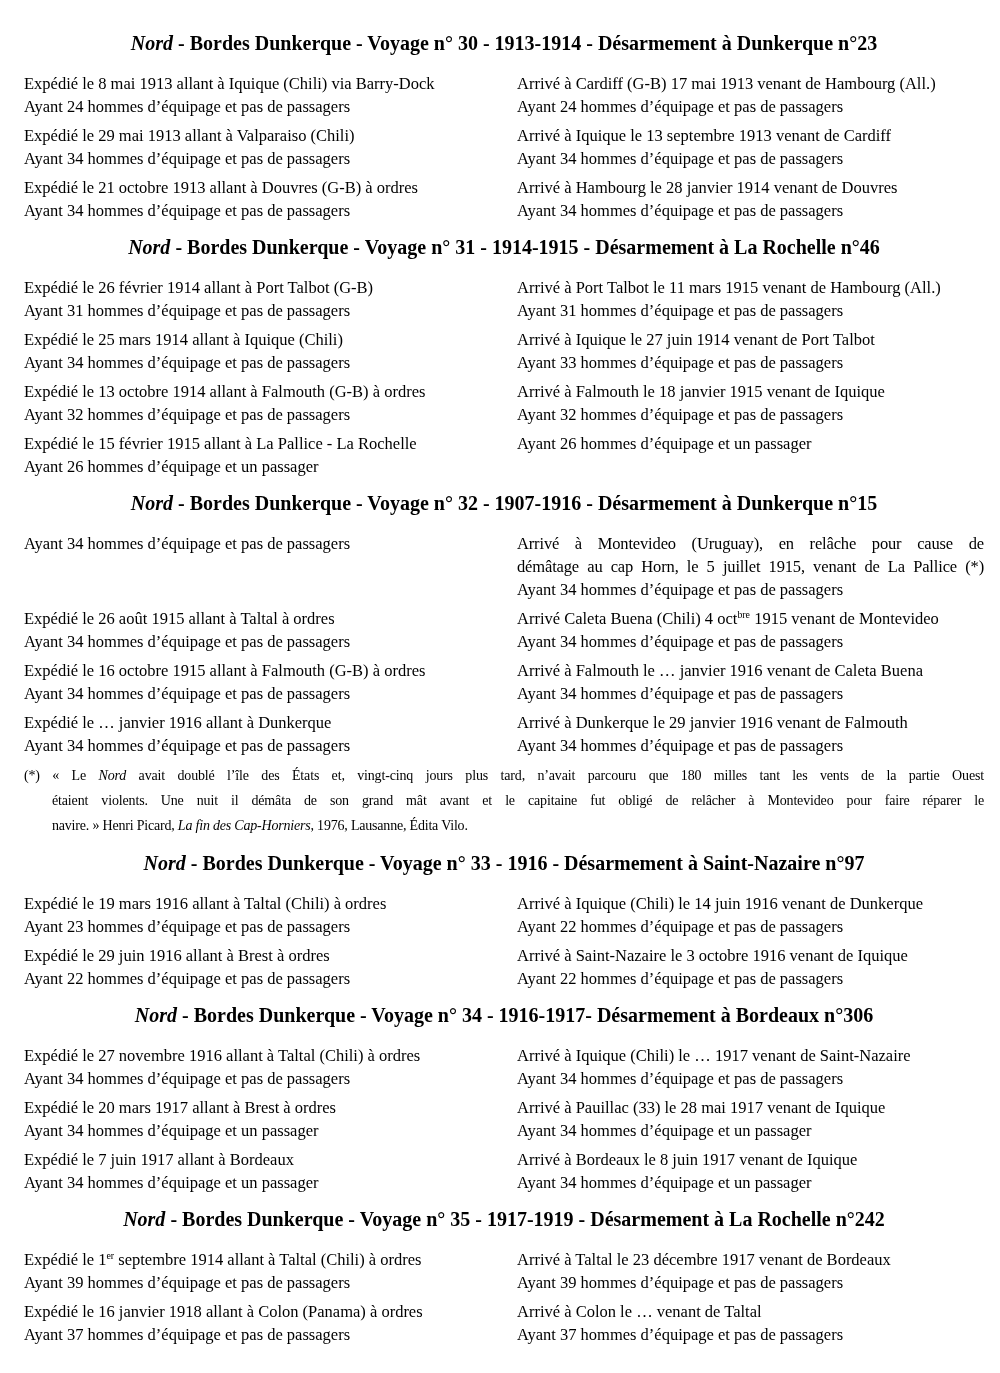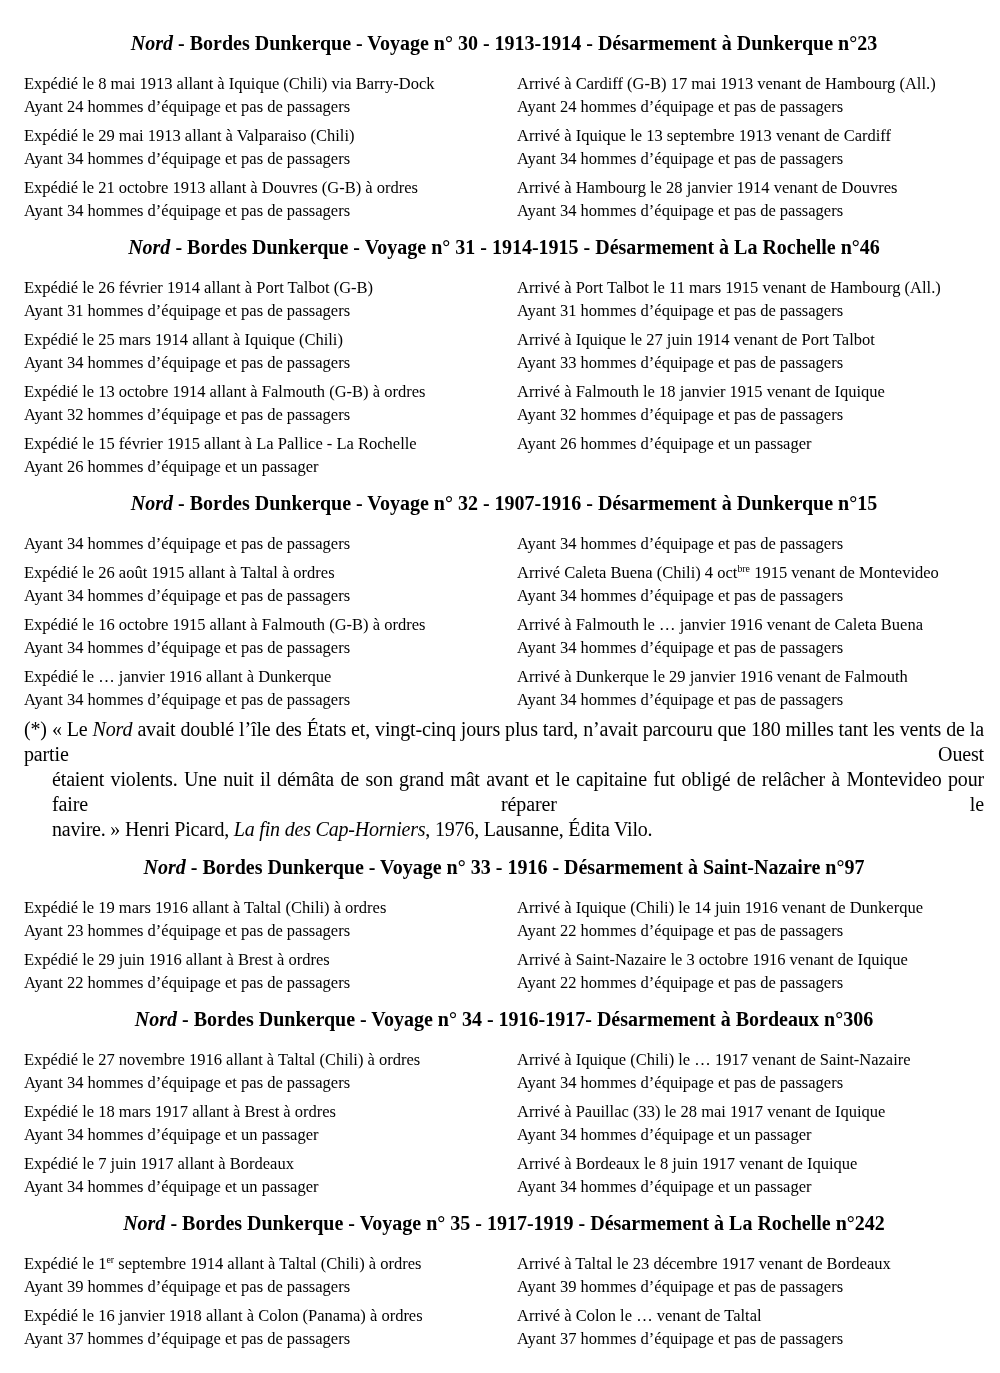--- a/index.html
+++ b/index.html
@@ -43,21 +43,21 @@
   
   .jl {
     white-space: normal;
     text-align: justify;
     text-align-last: justify;
     letter-spacing: -0.15px;
   }
   
   .fn {
     width: 960px;
-    font-size: 20px;
+    font-size: 14px;
     letter-spacing: -0.2px;
     line-height: 25px;
     margin: 0 0 0 0;
   }
   .fn .cont { padding-left: 28px; }
   sup {
     font-size: 0.6em;
     line-height: 0;
   }
   i { font-style: italic; }
@@ -144,20 +144,22 @@
     </div>
   </section>
 
   <section class="vsec">
     <div class="vh"><i>Nord</i><span> - Bordes Dunkerque - Voyage n° 32 - 1907-1916 - Désarmement à Dunkerque n°15</span></div>
     <div class="entry">
       <div class="cell cl">
         <div class="line">Ayant 34 hommes d’équipage et pas de passagers</div>
       </div>
       <div class="cell">
+        <div class="jl">Arrivé à Montevideo (Uruguay), en relâche pour cause de</div>
+        <div class="jl">démâtage au cap Horn, le 5 juillet 1915, venant de La Pallice (*)</div>
         <div class="line">Ayant 34 hommes d’équipage et pas de passagers</div>
       </div>
     </div>
     <div class="entry">
       <div class="cell cl">
         <div class="line">Expédié le 26 août 1915 allant à Taltal à ordres</div>
         <div class="line">Ayant 34 hommes d’équipage et pas de passagers</div>
       </div>
       <div class="cell">
         <div class="line"><span>Arrivé Caleta Buena (Chili) 4 oct</span><sup>bre</sup><span> 1915 venant de Montevideo</span></div>
@@ -222,21 +224,21 @@
         <div class="line">Expédié le 27 novembre 1916 allant à Taltal (Chili) à ordres</div>
         <div class="line">Ayant 34 hommes d’équipage et pas de passagers</div>
       </div>
       <div class="cell">
         <div class="line">Arrivé à Iquique (Chili) le … 1917 venant de Saint-Nazaire</div>
         <div class="line">Ayant 34 hommes d’équipage et pas de passagers</div>
       </div>
     </div>
     <div class="entry">
       <div class="cell cl">
-        <div class="line">Expédié le 18 mars 1917 allant à Brest à ordres</div>
+        <div class="line">Expédié le 20 mars 1917 allant à Brest à ordres</div>
         <div class="line">Ayant 34 hommes d’équipage et un passager</div>
       </div>
       <div class="cell">
         <div class="line">Arrivé à Pauillac (33) le 28 mai 1917 venant de Iquique</div>
         <div class="line">Ayant 34 hommes d’équipage et un passager</div>
       </div>
     </div>
     <div class="entry">
       <div class="cell cl">
         <div class="line">Expédié le 7 juin 1917 allant à Bordeaux</div>

